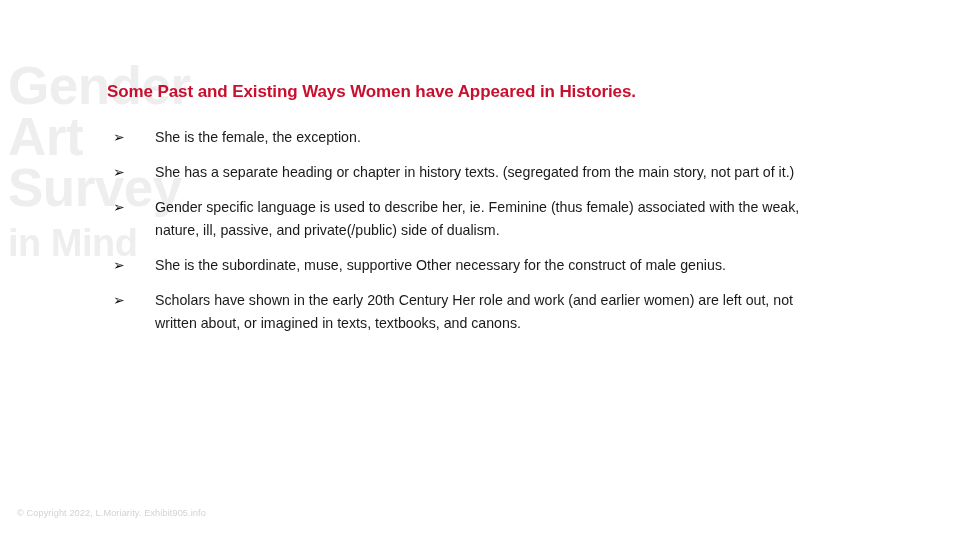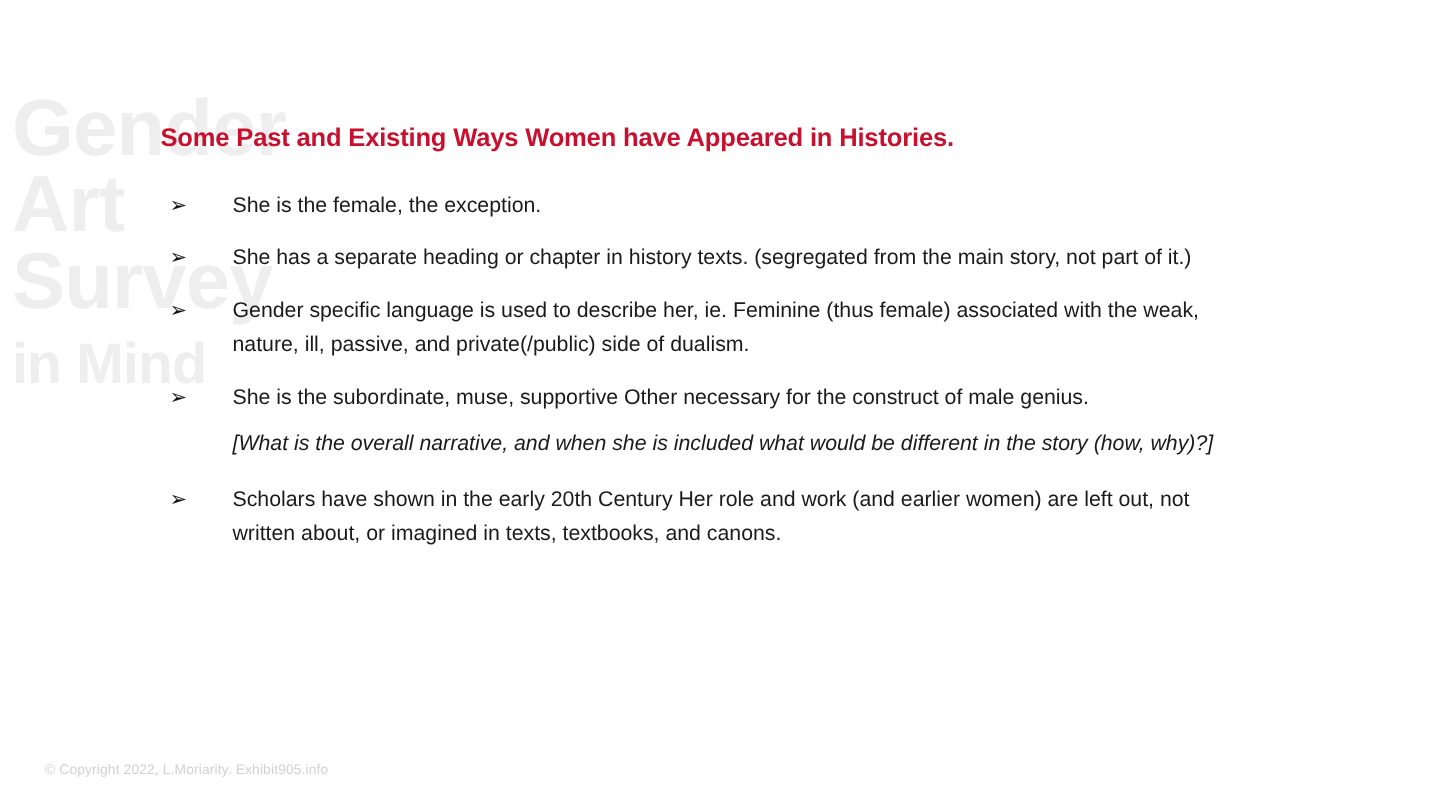--- a/index.html
+++ b/index.html
@@ -103,21 +103,21 @@
     margin-top: -4px;
     font-size: 14.2px;
     line-height: 23px;
     font-style: italic;
     color: #1a1a1a;
   }
 
   
   .copyright {
     position: absolute;
-    left: 30px;
+    left: 17px;
     top: 508px;
     font-size: 9.2px;
     color: #d2d2d2;
     letter-spacing: 0.1px;
     z-index: 2;
   }
 </style>
 </head>
 <body>
 
@@ -148,21 +148,20 @@
     <div class="bullet-row">
       <span class="bullet-mark">➢</span>
       <span class="bullet-text">Gender specific language is used to describe her, ie. Feminine (thus female) associated with the weak, nature, ill, passive, and private(/public) side of dualism.</span>
     </div>
 
     <div class="bullet-row">
       <span class="bullet-mark">➢</span>
       <span class="bullet-text">She is the subordinate, muse, supportive Other necessary for the construct of male genius.</span>
     </div>
 
-    <div class="note-row">[What is the overall narrative, and when she is included what would be different in the story (how, why)?]</div>
 
     <div class="bullet-row">
       <span class="bullet-mark">➢</span>
       <span class="bullet-text">Scholars have shown in the early 20th Century Her role and work (and earlier women) are left out, not written about, or imagined in texts, textbooks, and canons.</span>
     </div>
 
   </div>
 
   <div class="copyright">© Copyright 2022, L.Moriarity. Exhibit905.info</div>
 

